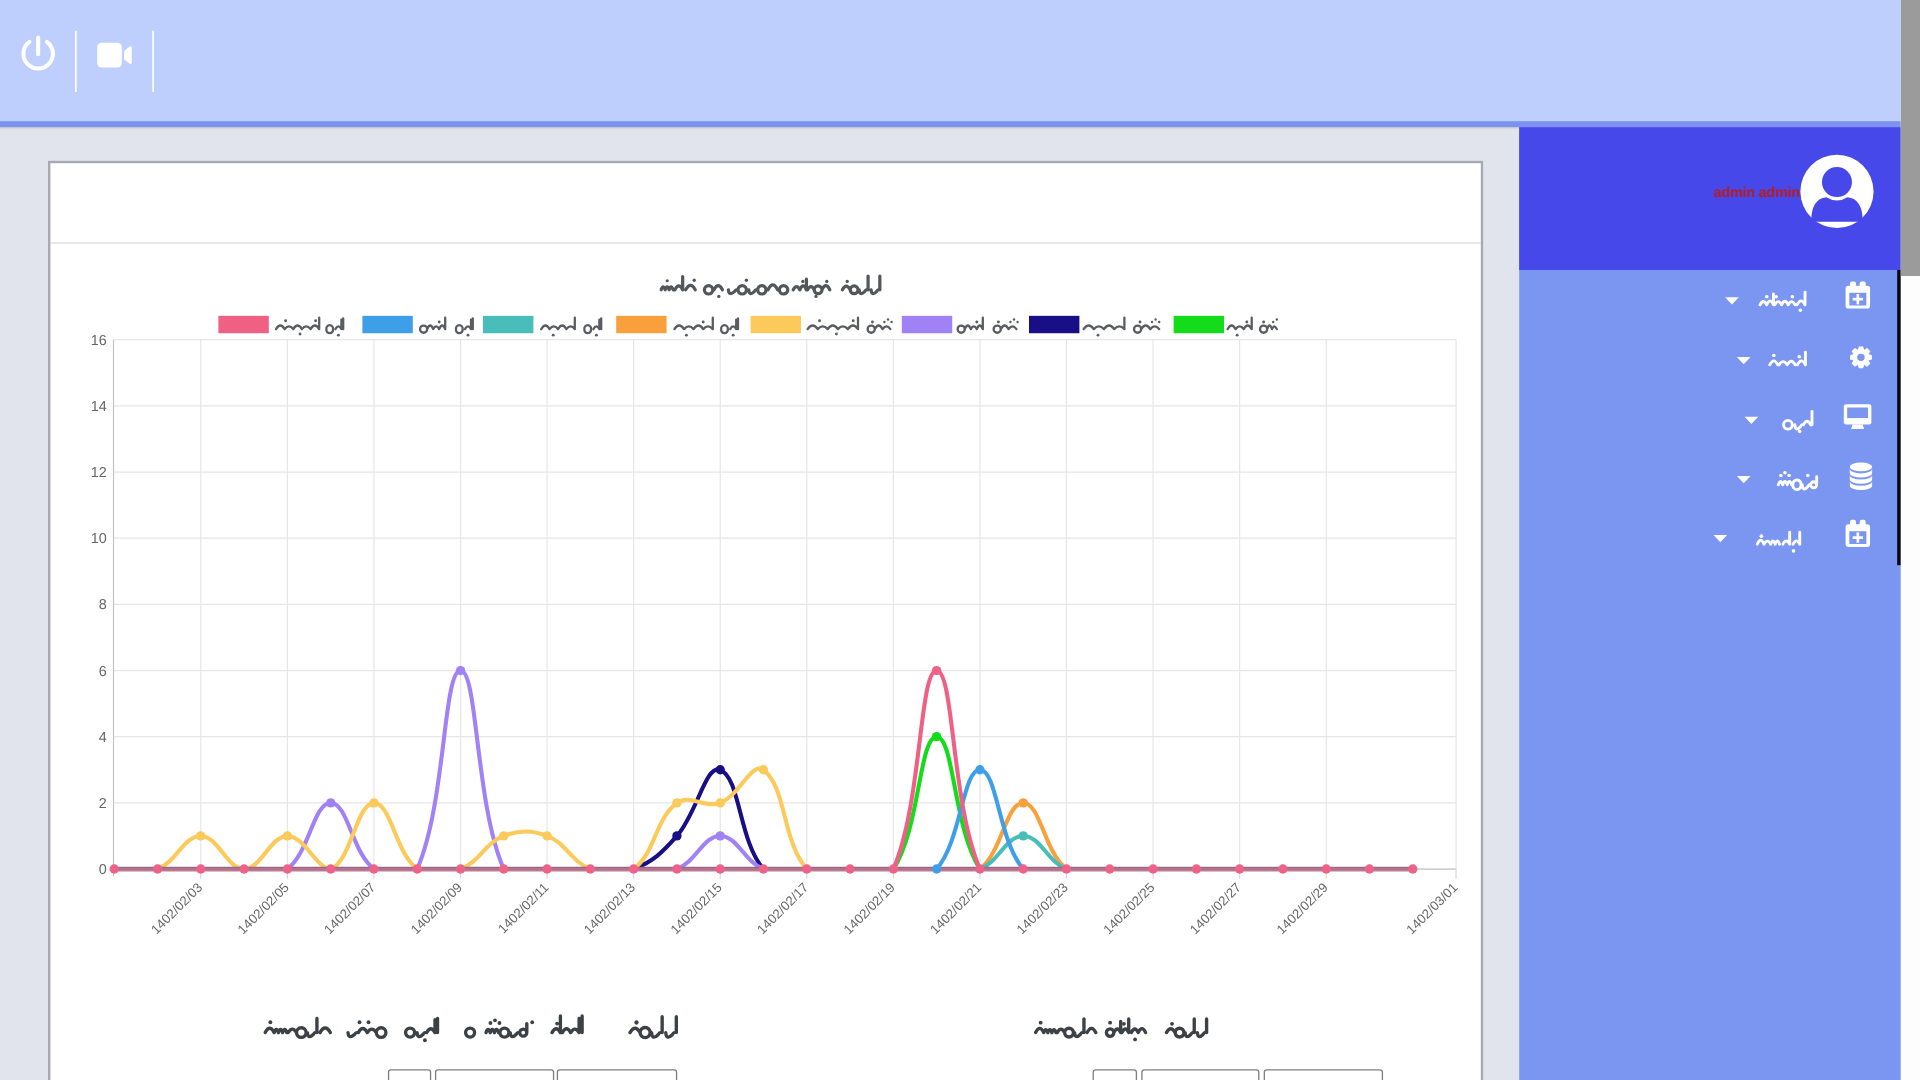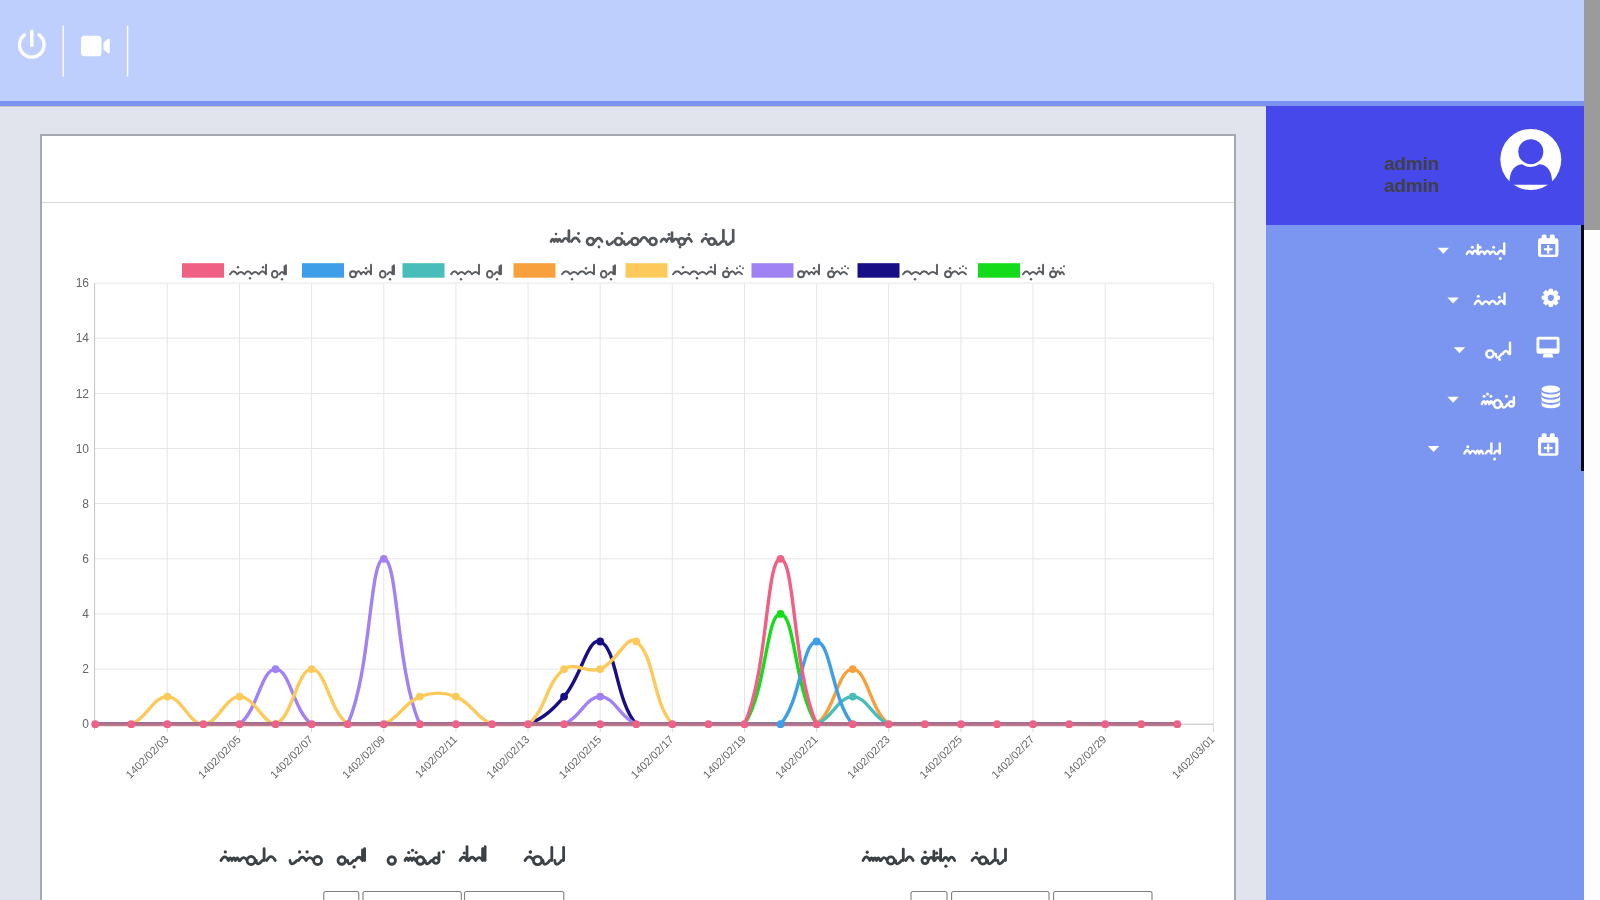--- a/index.html
+++ b/index.html
@@ -1,18 +1,18 @@
 <!DOCTYPE html>
 <html><head><meta charset="utf-8"><style>
 *{margin:0;padding:0;box-sizing:border-box}
 body{width:1600px;height:900px;overflow:hidden;position:relative;background:#e1e4ec;font-family:"Liberation Sans",sans-serif}
 .topbar{position:absolute;left:0;top:0;width:1584px;height:106px;background:#bfcffd;border-bottom:5px solid #7b92f0;z-index:1}
 .sidebar{position:absolute;left:1266px;top:106px;width:318px;height:794px;background:#7b96f1;z-index:1}
 .sidehead{position:absolute;left:1266px;top:106px;width:318px;height:119px;background:#4648ea;z-index:2}
-.adminname{position:absolute;left:1384px;top:153px;width:106px;color:#404040;font-weight:bold;font-size:19px;letter-spacing:-0.2px;z-index:3}
+.adminname{position:absolute;left:1428px;top:153px;width:106px;color:#b91c1c;font-weight:bold;font-size:12px;letter-spacing:-0.2px;z-index:3}
 .blackline{position:absolute;left:1580.5px;top:225px;width:3px;height:246px;background:#07070f;z-index:3}
 .scroll{position:absolute;left:1584px;top:0;width:16px;height:900px;background:#fdfdfe;z-index:4}
 .thumb{position:absolute;left:0;top:0;width:16px;height:230px;background:#9b9b9b}
 .card{position:absolute;left:40px;top:134px;width:1196px;height:790px;background:#fff;border:2px solid #a6a9b2;z-index:1}
 .cardhead{height:67px;border-bottom:1px solid #d8d8d8}
 svg{z-index:5}
 </style></head><body>
 <div class="topbar"></div>
 <div style="position:absolute;left:0;top:106px;width:1266px;height:1.3px;background:#c6c6c3;z-index:1"></div>
 <div class="card">

